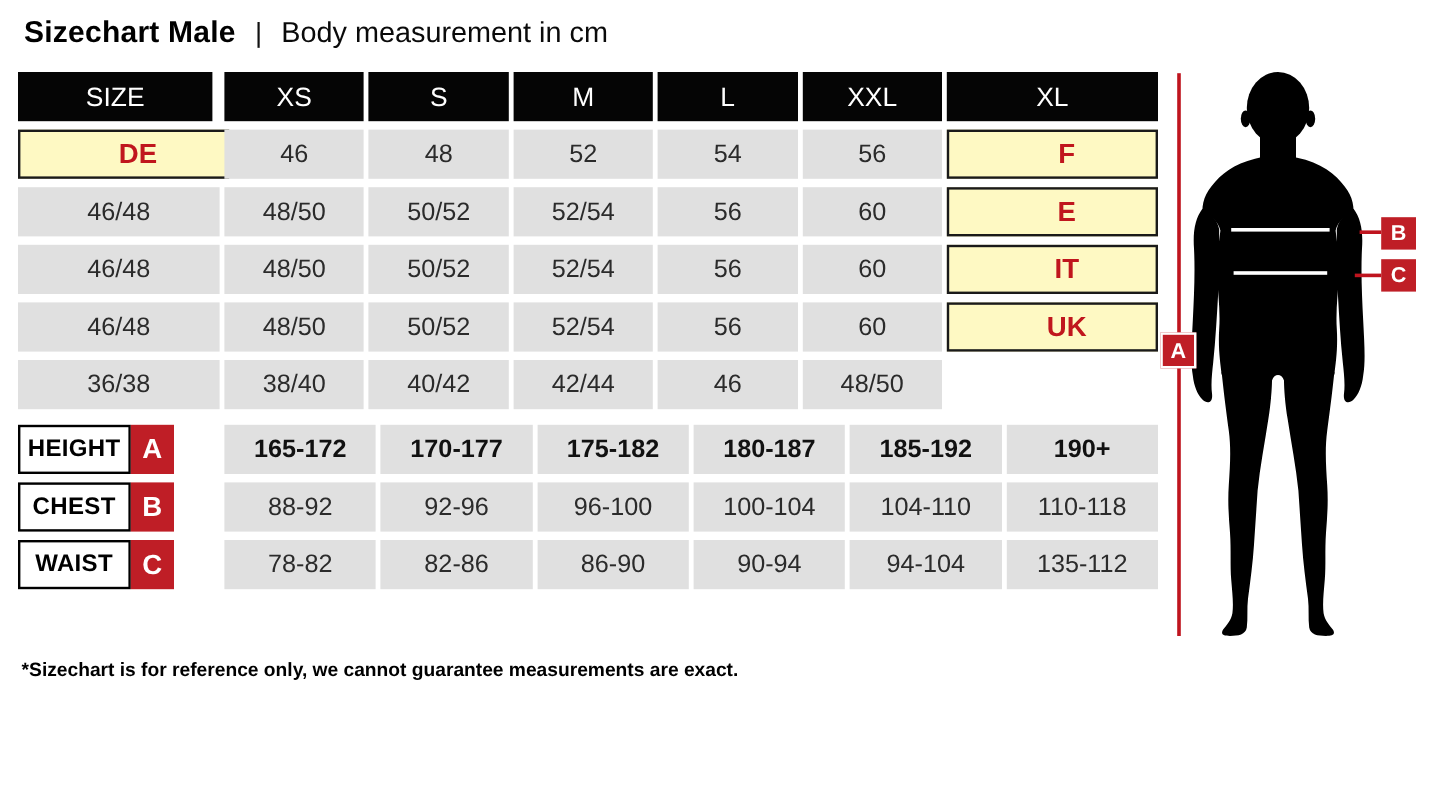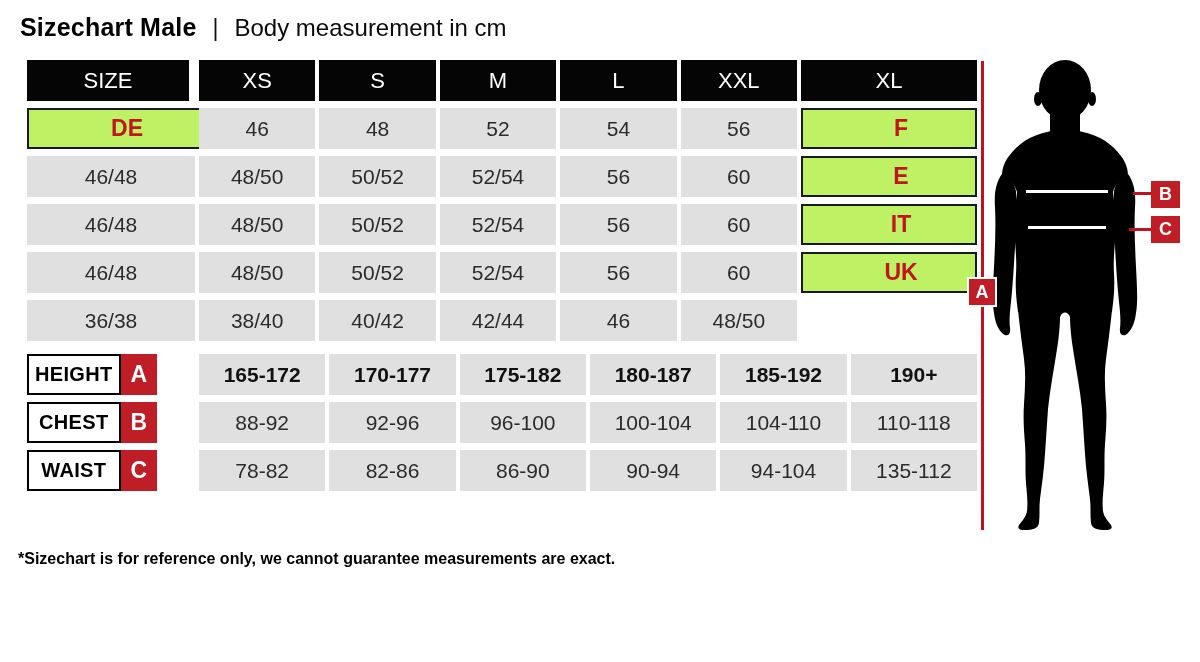--- a/index.html
+++ b/index.html
@@ -7,29 +7,29 @@
   body { font-family:"Liberation Sans","DejaVu Sans",sans-serif; }
   #canvas { position:relative; width:1200px; height:662px; background:#ffffff; overflow:hidden; }
 
   
   .title-bar { position:absolute; left:20px; top:13px; display:flex; align-items:baseline; white-space:nowrap; color:#000; }
   .title-main { font-size:25px; font-weight:bold; letter-spacing:0.2px; }
   .title-sep { font-size:23px; font-weight:400; margin:0 16px; color:#111; }
   .title-sub { font-size:24px; font-weight:400; color:#0a0a0a; }
 
   
-  .grid { position:absolute; left:27px; width:950px; display:grid;
+  .grid { position:absolute; left:15px; width:950px; display:grid;
           grid-template-columns:168px repeat(6, 1fr); column-gap:4px; row-gap:7px; }
   #grid-top { top:60px; }
   #grid-bottom { top:354px; }
 
   .cell { height:41px; display:flex; align-items:center; justify-content:center; }
   .hcell { background:#050505; color:#ffffff; font-size:22px; font-weight:400; }
   .hcell.labelw { width:162px; }
-  .country { width:176px; background:#bef264; border:2px solid #1a1a1a; color:#c0161d;
+  .country { width:176px; background:#fef9c3; border:2px solid #1a1a1a; color:#c0161d;
              font-weight:bold; font-size:23px;padding-left:24px; }
   .gcell { background:#e0e0e0; color:#2b2b2b; font-size:21px; }
   .gcell.boldval { font-weight:bold; color:#111; }
 
   .mgroup { width:130px; height:41px; display:flex; justify-content:space-between; }
   .mlabel { width:112px; height:41px; background:#ffffff; border:2px solid #000;
             display:flex; align-items:center; justify-content:center;
             color:#000; font-weight:bold; font-size:20px; letter-spacing:0.3px; }
   .mletter { width:44px; height:41px; background:#bf1e26; color:#ffffff; font-weight:bold;
              font-size:23px; display:flex; align-items:center; justify-content:center; }

